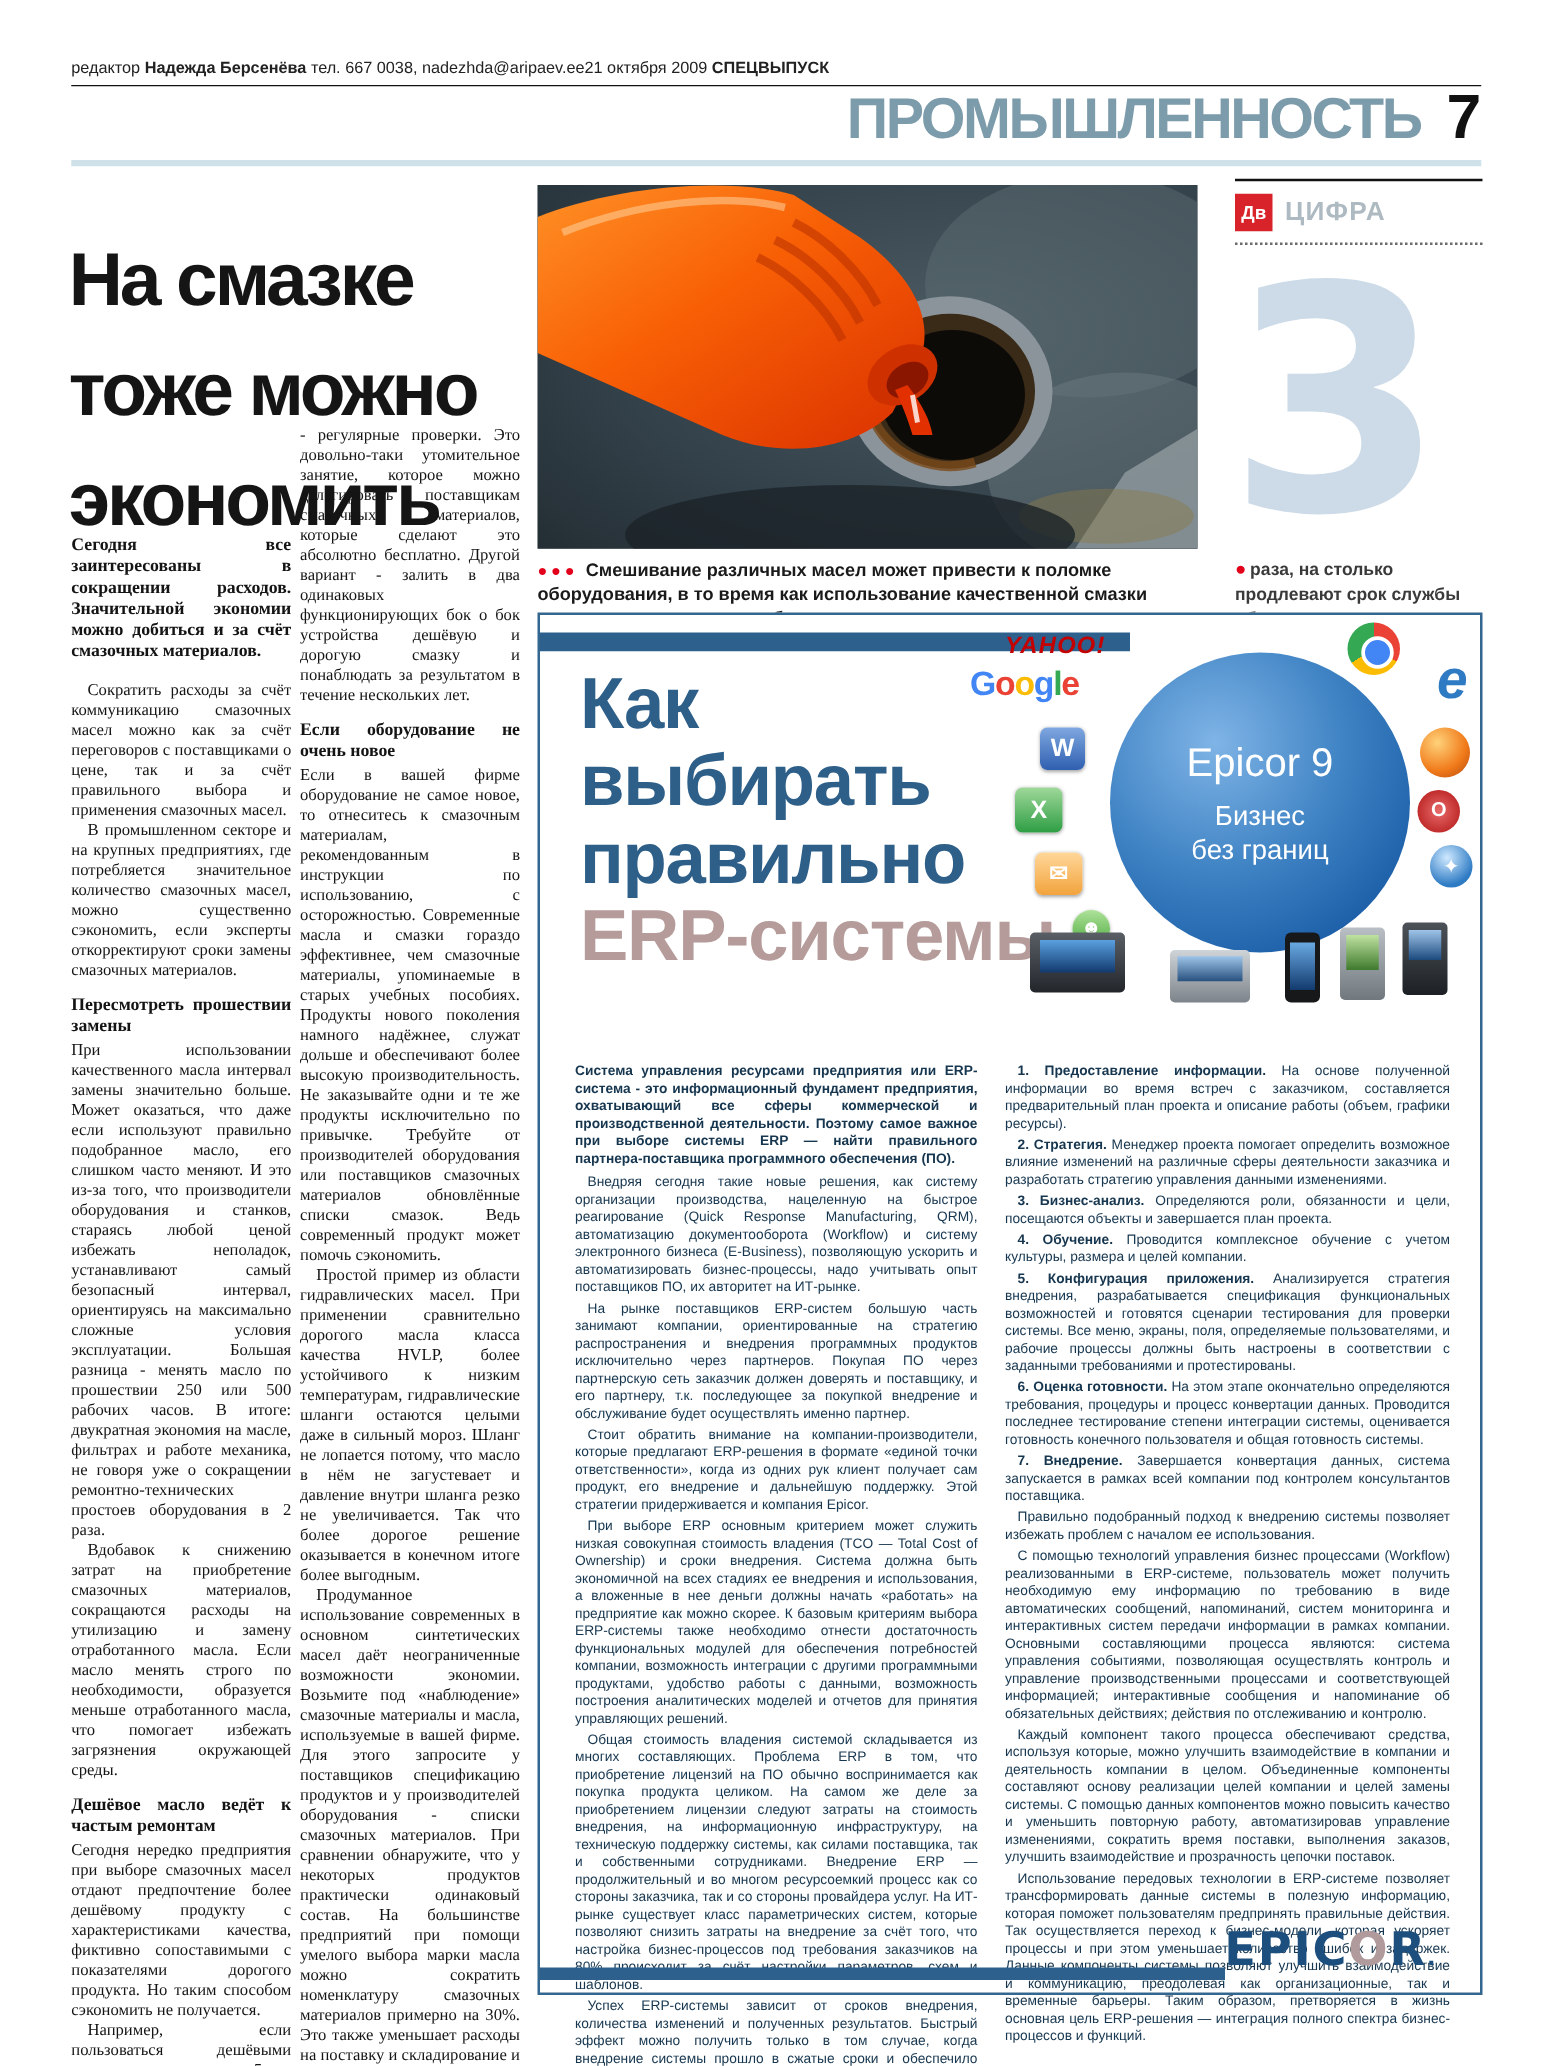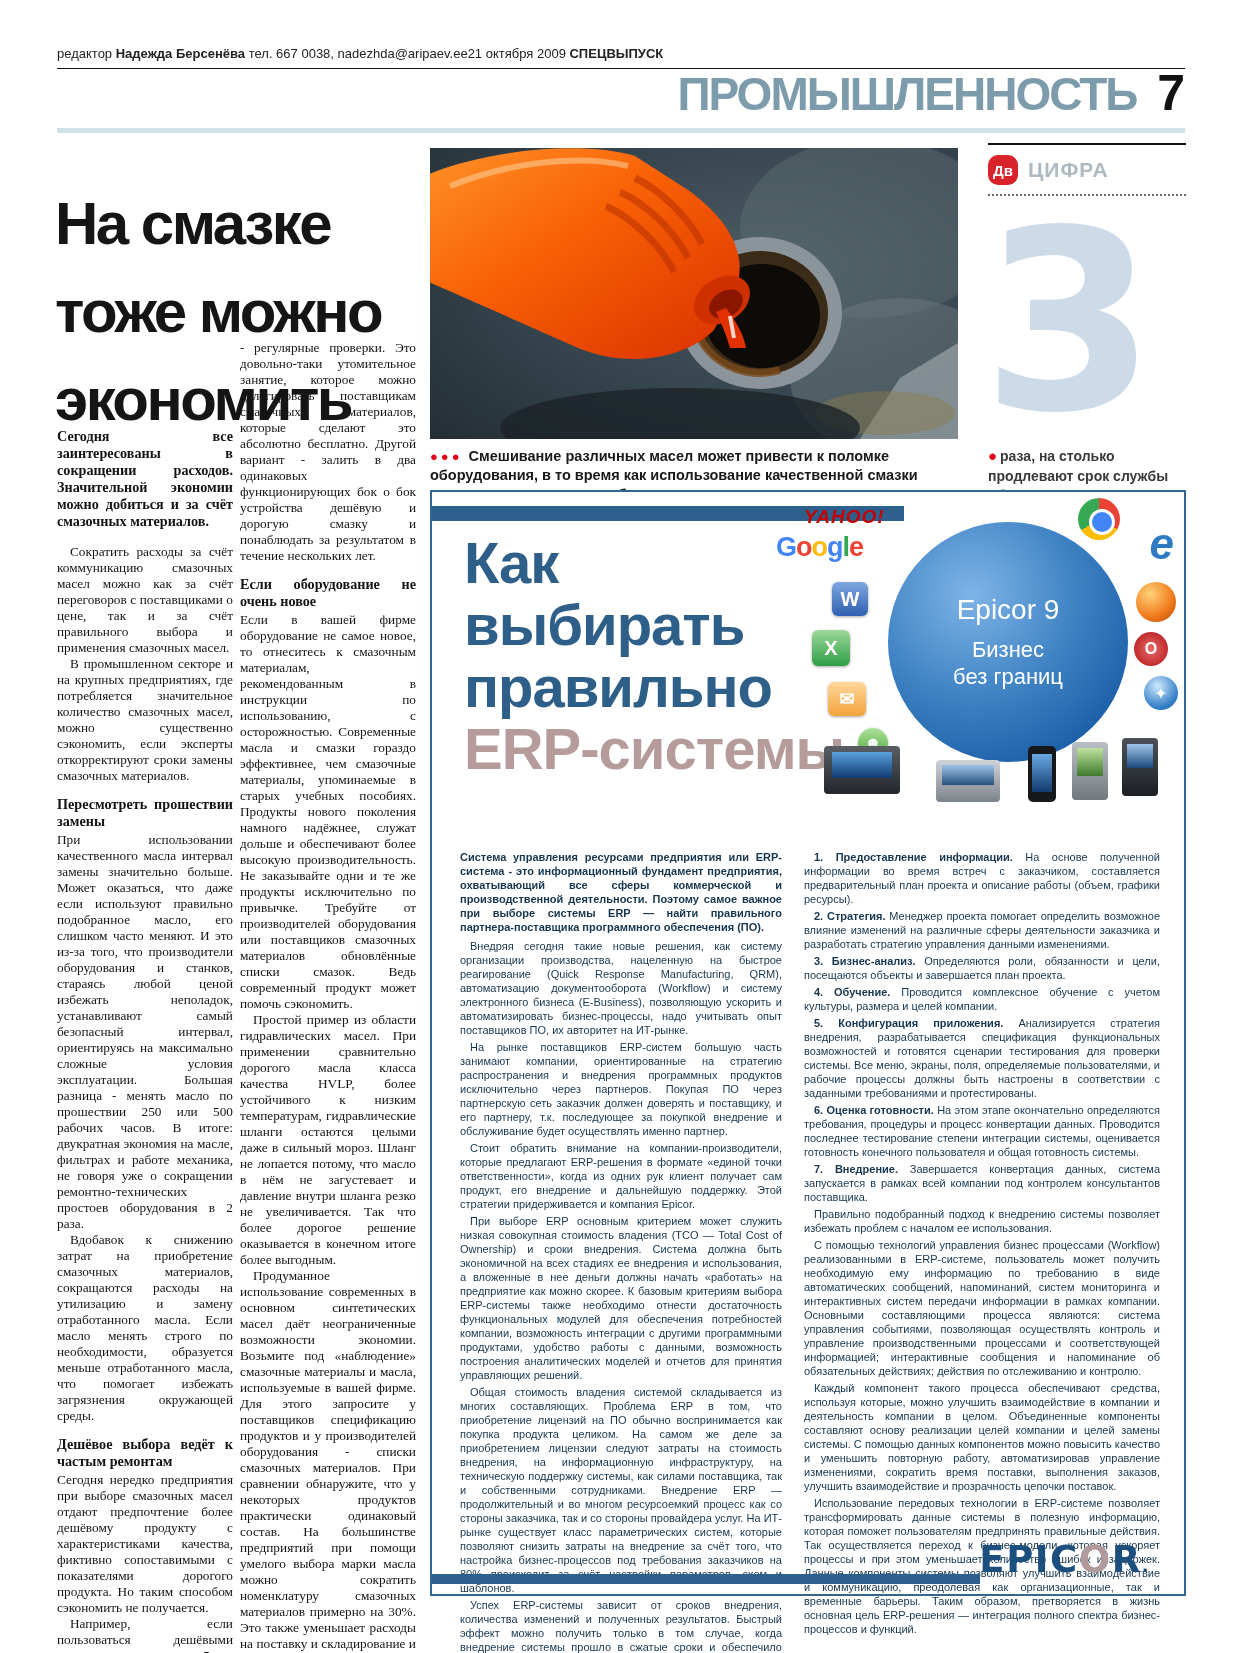--- a/index.html
+++ b/index.html
@@ -30,39 +30,39 @@
   .photo{position:absolute;left:430px;top:148px;width:528px;height:291px;overflow:hidden;background:#39464c;}
   .caption{position:absolute;left:430px;top:447px;width:540px;font-size:14.5px;line-height:19px;
         font-weight:bold;color:#1a1a1a;}
   .caption .dots{color:#e2001a;letter-spacing:3px;margin-right:6px;font-size:13px;}
   .caption .credit{font-weight:normal;color:#9aa5ad;font-size:12px;}
   
   .cifra{position:absolute;left:988px;top:143px;width:198px;}
   .cifra .toprule{border-top:2px solid #111;}
   .cifra .lrow{display:flex;align-items:center;margin-top:10px;}
   .cifra .dv{width:30px;height:30px;background:#d8232a;color:#fff;font-weight:bold;font-size:15px;
-        display:flex;align-items:center;justify-content:center;border-radius:10px;}
+        display:flex;align-items:center;justify-content:center;}
   .cifra .lbl{margin-left:10px;font-size:21px;font-weight:bold;color:#aebac1;letter-spacing:1px;}
   .cifra .dotrule{margin-top:9px;border-top:2px dotted #6b6b6b;}
   .cifra .big{font-size:250px;line-height:200px;font-weight:bold;color:#ccdbe7;margin:26px 0 0 -6px;
         font-family:"DejaVu Sans",sans-serif;}
   .cifra .txt{margin-top:24px;font-size:14px;line-height:19.5px;font-weight:bold;color:#3a3a3a;}
   .cifra .txt .dot{color:#e2001a;font-size:15px;margin-right:3px;}
   
   .ad{position:absolute;left:430px;top:490px;width:756px;height:1106px;border:2px solid #34678f;
       box-sizing:border-box;background:#fff;}
   .ad .topbar{position:absolute;left:0;top:14px;width:472px;height:15px;background:#2d608c;}
   .ad-headline{position:absolute;left:32px;top:40px;font-weight:bold;font-size:58px;line-height:62px;
       letter-spacing:-1px;color:#2d5f88;}
   .ad-headline .accent{color:#b59c9a;}
   .globe-area{position:absolute;left:338px;top:4px;width:412px;height:306px;}
   .globe{position:absolute;left:118px;top:26px;width:240px;height:240px;border-radius:50%;
       background:radial-gradient(circle at 35% 30%, #7fb4e6 0%, #3f83c4 45%, #1c5fa8 80%, #134a87 100%);
       display:flex;flex-direction:column;align-items:center;justify-content:center;color:#fff;}
-  .globe .g1{font-size:28px;margin-bottom:10px;text-align:center;}
+  .globe .g1{font-size:32px;margin-bottom:10px;text-align:center;}
   .globe .g2{font-size:22px;line-height:27px;}
   .logo-text{position:absolute;font-weight:bold;white-space:nowrap;}
   .yahoo{left:34px;top:10px;font-size:19px;color:#c40000;letter-spacing:1px;font-style:italic;}
   .google{left:6px;top:36px;font-size:27px;letter-spacing:-1px;text-align:center;}
   .sq-ico{position:absolute;border-radius:6px;color:#fff;font-weight:bold;display:flex;
       align-items:center;justify-content:center;box-shadow:0 1px 3px rgba(0,0,0,.35);}
   .word{left:62px;top:86px;width:36px;height:34px;background:linear-gradient(#7fa8e0,#2f5fb0);font-size:20px;}
   .excel{left:42px;top:134px;width:38px;height:36px;background:linear-gradient(#9fd89a,#2e9e44);font-size:20px;}
   .outlook{left:58px;top:186px;width:38px;height:34px;background:linear-gradient(#ffd79a,#f2a33c);font-size:18px;}
   .msgr{left:88px;top:232px;width:30px;height:30px;border-radius:50%;
@@ -134,21 +134,21 @@
     </h1>
 
   <div class="newscol col1">
     <p class="lead">Сегодня все заинтересованы в сокращении расходов. Значительной экономии можно добиться и за счёт смазочных материалов.</p>
     <div>
         <p class="para indent">Сократить расходы за счёт коммуникацию смазочных масел можно как за счёт переговоров с поставщиками о цене, так и за счёт правильного выбора и применения смазочных масел.</p>
         <p class="para indent">В промышленном секторе и на крупных предприятиях, где потребляется значительное количество смазочных масел, можно существенно сэкономить, если эксперты откорректируют сроки замены смазочных материалов.</p>
         <h3 class="subhead">Пересмотреть прошествии замены</h3>
         <p class="para">При использовании качественного масла интервал замены значительно больше. Может оказаться, что даже если используют правильно подобранное масло, его слишком часто меняют. И это из-за того, что производители оборудования и станков, стараясь любой ценой избежать неполадок, устанавливают самый безопасный интервал, ориентируясь на максимально сложные условия эксплуатации. Большая разница - менять масло по прошествии 250 или 500 рабочих часов. В итоге: двукратная экономия на масле, фильтрах и работе механика, не говоря уже о сокращении ремонтно-технических простоев оборудования в 2 раза.</p>
         <p class="para indent">Вдобавок к снижению затрат на приобретение смазочных материалов, сокращаются расходы на утилизацию и замену отработанного масла. Если масло менять строго по необходимости, образуется меньше отработанного масла, что помогает избежать загрязнения окружающей среды.</p>
-        <h3 class="subhead">Дешёвое выбора ведёт к частым ремонтам</h3>
+        <h3 class="subhead">Дешёвое масло ведёт к частым ремонтам</h3>
         <p class="para">Сегодня нередко предприятия при выборе смазочных масел отдают предпочтение более дешёвому продукту с характеристиками качества, фиктивно сопоставимыми с показателями дорогого продукта. Но таким способом сэкономить не получается.</p>
         <p class="para indent">Например, если пользоваться дешёвыми марками масла, то через 5 лет может понадобиться капитальный ремонт дорогостоящего редуктора (стоимостью до 5 млн. крон) или покупка нового. Дорогие масла, напротив, продлевают срок эксплуатации в 3 раза, и редуктор остаётся в рабочем состоянии 15 лет. Такие вещи, конечно, трудно измерить. Реальная, но трудоёмкая возможность</p>
       </div>
   </div>
   <div class="newscol col2">
     <div>
         <p class="para">- регулярные проверки. Это довольно-таки утомительное занятие, которое можно делегировать поставщикам смазочных материалов, которые сделают это абсолютно бесплатно. Другой вариант - залить в два одинаковых функционирующих бок о бок устройства дешёвую и дорогую смазку и понаблюдать за результатом в течение нескольких лет.</p>
         <h3 class="subhead">Если оборудование не очень новое</h3>
         <p class="para">Если в вашей фирме оборудование не самое новое, то отнеситесь к смазочным материалам, рекомендованным в инструкции по использованию, с осторожностью. Современные масла и смазки гораздо эффективнее, чем смазочные материалы, упоминаемые в старых учебных пособиях. Продукты нового поколения намного надёжнее, служат дольше и обеспечивают более высокую производительность. Не заказывайте одни и те же продукты исключительно по привычке. Требуйте от производителей оборудования или поставщиков смазочных материалов обновлённые списки смазок. Ведь современный продукт может помочь сэкономить.</p>
         <p class="para indent">Простой пример из области гидравлических масел. При применении сравнительно дорогого масла класса качества HVLP, более устойчивого к низким температурам, гидравлические шланги остаются целыми даже в сильный мороз. Шланг не лопается потому, что масло в нём не загустевает и давление внутри шланга резко не увеличивается. Так что более дорогое решение оказывается в конечном итоге более выгодным.</p>

